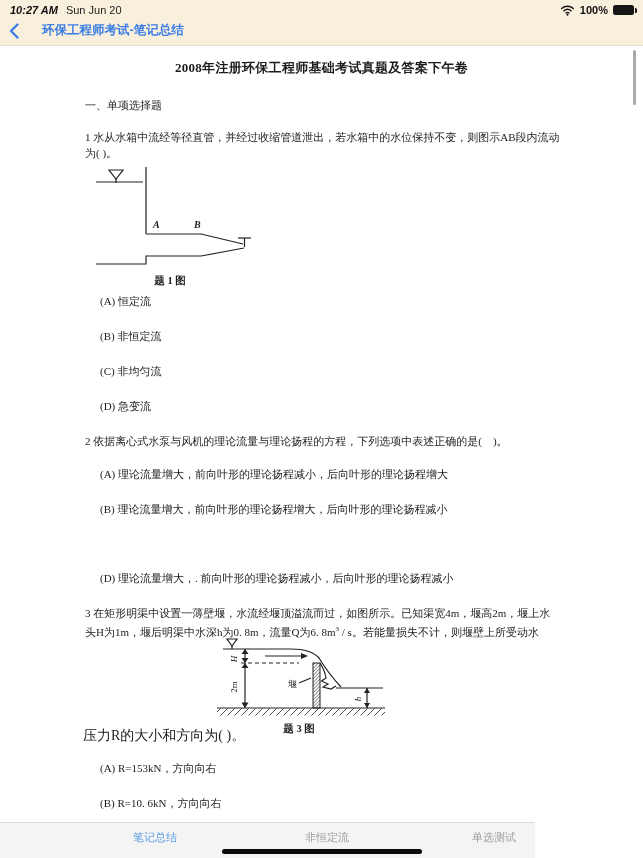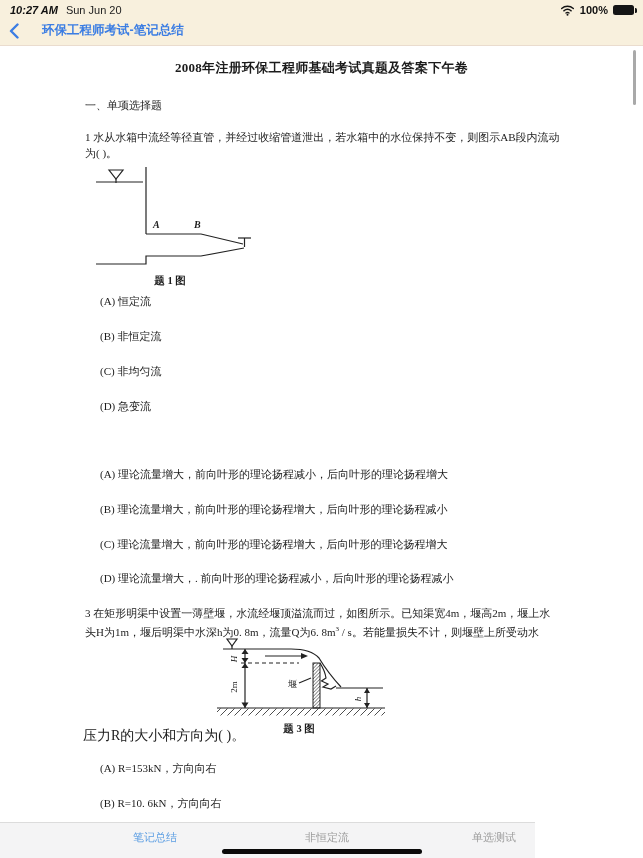--- a/index.html
+++ b/index.html
@@ -122,23 +122,23 @@
     <text class="lbl" x="60" y="61">A</text>
     <text class="lbl" x="101" y="61">B</text>
     <text class="cap" x="77" y="117" text-anchor="middle">题 1 图</text>
   </svg>
 
   <div class="opt" style="top:248px">(A) 恒定流</div>
   <div class="opt" style="top:283px">(B) 非恒定流</div>
   <div class="opt" style="top:318px">(C) 非均匀流</div>
   <div class="opt" style="top:353px">(D) 急变流</div>
 
+  <div class="q" style="top:387px">2 依据离心式水泵与风机的理论流量与理论扬程的方程，下列选项中表述正确的是(　)。</div>
   <div class="opt" style="top:421px">(A) 理论流量增大，前向叶形的理论扬程减小，后向叶形的理论扬程增大</div>
   <div class="opt" style="top:456px">(B) 理论流量增大，前向叶形的理论扬程增大，后向叶形的理论扬程减小</div>
-  <div class="opt" style="top:491px">(C) 理论流量增大，前向叶形的理论扬程增大，后向叶形的理论扬程增大</div>
   <div class="opt" style="top:525px">(D) 理论流量增大，. 前向叶形的理论扬程减小，后向叶形的理论扬程减小</div>
 
   <div class="q" style="top:559px">
     <div>3 在矩形明渠中设置一薄壁堰，水流经堰顶溢流而过，如图所示。已知渠宽4m，堰高2m，堰上水</div>
     <div><span>头H为1m，堰后明渠中水深h为0. 8m，流量Q为6. 8m</span><span class="sup3">3</span><span> / s。若能量损失不计，则堰壁上所受动水</span></div>
   </div>
 
   <svg class="fig" style="left:215px; top:591px" width="175" height="98" viewBox="0 0 175 98">
     <defs>
       <pattern id="groundHatch" width="7" height="7" patternUnits="userSpaceOnUse">

